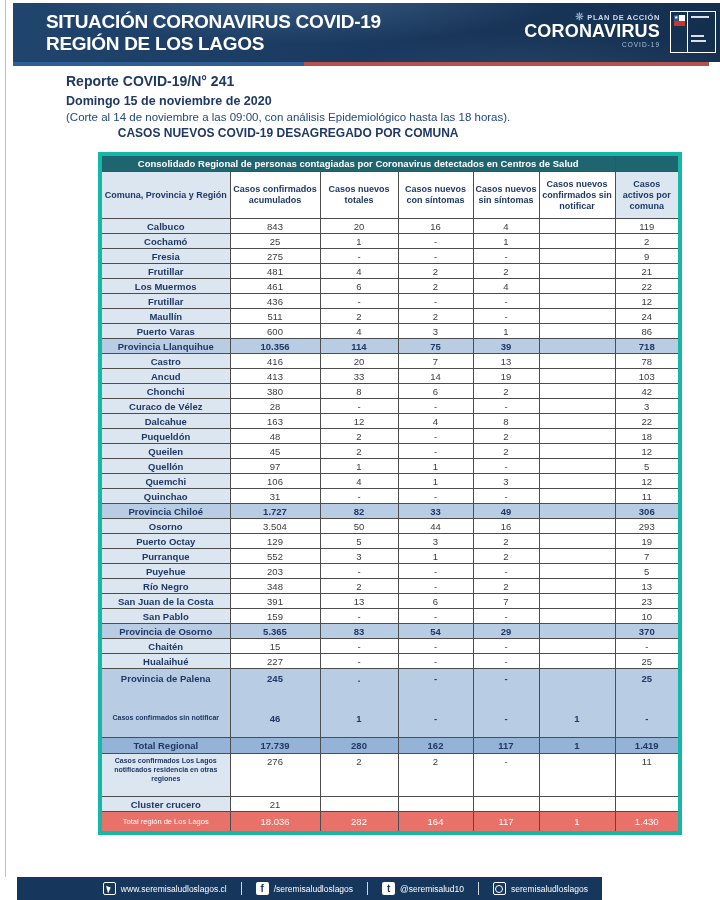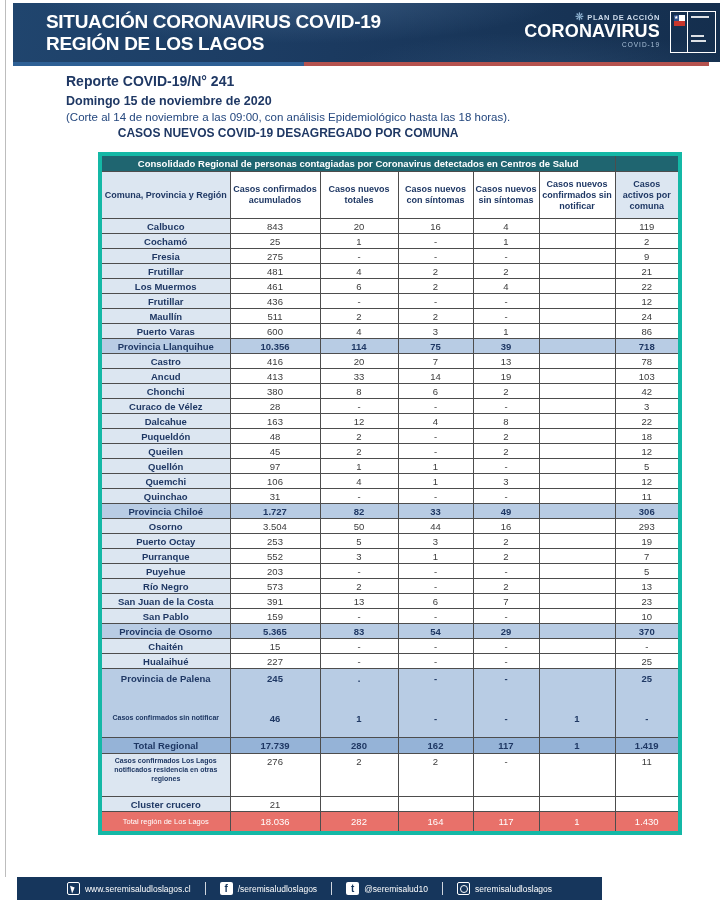--- a/index.html
+++ b/index.html
@@ -60,21 +60,21 @@
   tr.sinnot td{height:38px;border-top:none;}
   tr.sinnot td.rowlabel{font-size:7px;line-height:8px;}
   tr.total td{background:var(--total-blue);color:var(--navy-text);font-weight:bold;height:15px;}
   tr.note td{height:40px;vertical-align:top;padding-top:2px;margin-left:48px;}
   tr.note td.rowlabel{font-size:7px;line-height:9px;}
   tr.grand td{background:var(--grand-red);color:#fff;font-weight:normal;height:19px;}
   tr.grand td.rowlabel{font-size:7.5px;}
 
   
   .footer{position:absolute;left:17px;top:877px;width:585px;height:23px;background:var(--footer-navy);
-          display:flex;align-items:center;justify-content:center;}
+          display:flex;align-items:center;justify-content:flex-end;}
   .fitem{display:flex;align-items:center;gap:5px;color:#fff;font-size:8.5px;padding:0 14px;cursor:pointer;}
   .fsep{width:1px;height:13px;background:rgba(255,255,255,.8);}
   .sq{width:13px;height:13px;border-radius:2px;box-sizing:border-box;flex:none;
       display:flex;align-items:center;justify-content:center;}
   .sq.outline{border:1px solid #fff;}
   .sq.solid{background:#fff;color:var(--footer-navy);font-weight:bold;font-size:10px;line-height:10px;}
   .cursor-arrow{width:0;height:0;border-left:4px solid #fff;border-top:3px solid transparent;
       border-bottom:5px solid transparent;transform:rotate(-15deg);}
   .ig-lens{width:6px;height:6px;border:1.5px solid #fff;border-radius:50%;}
 </style>
@@ -335,21 +335,21 @@
           <td class="rowlabel">Osorno</td>
           <td class="val">3.504</td>
           <td class="val">50</td>
           <td class="val">44</td>
           <td class="val">16</td>
           <td class="val"></td>
           <td class="val">293</td>
         </tr>
         <tr class="comuna">
           <td class="rowlabel">Puerto Octay</td>
-          <td class="val">253</td>
+          <td class="val">129</td>
           <td class="val">5</td>
           <td class="val">3</td>
           <td class="val">2</td>
           <td class="val"></td>
           <td class="val">19</td>
         </tr>
         <tr class="comuna">
           <td class="rowlabel">Purranque</td>
           <td class="val">552</td>
           <td class="val">3</td>
@@ -362,21 +362,21 @@
           <td class="rowlabel">Puyehue</td>
           <td class="val">203</td>
           <td class="val">-</td>
           <td class="val">-</td>
           <td class="val">-</td>
           <td class="val"></td>
           <td class="val">5</td>
         </tr>
         <tr class="comuna">
           <td class="rowlabel">Río Negro</td>
-          <td class="val">573</td>
+          <td class="val">348</td>
           <td class="val">2</td>
           <td class="val">-</td>
           <td class="val">2</td>
           <td class="val"></td>
           <td class="val">13</td>
         </tr>
         <tr class="comuna">
           <td class="rowlabel">San Juan de la Costa</td>
           <td class="val">391</td>
           <td class="val">13</td>

